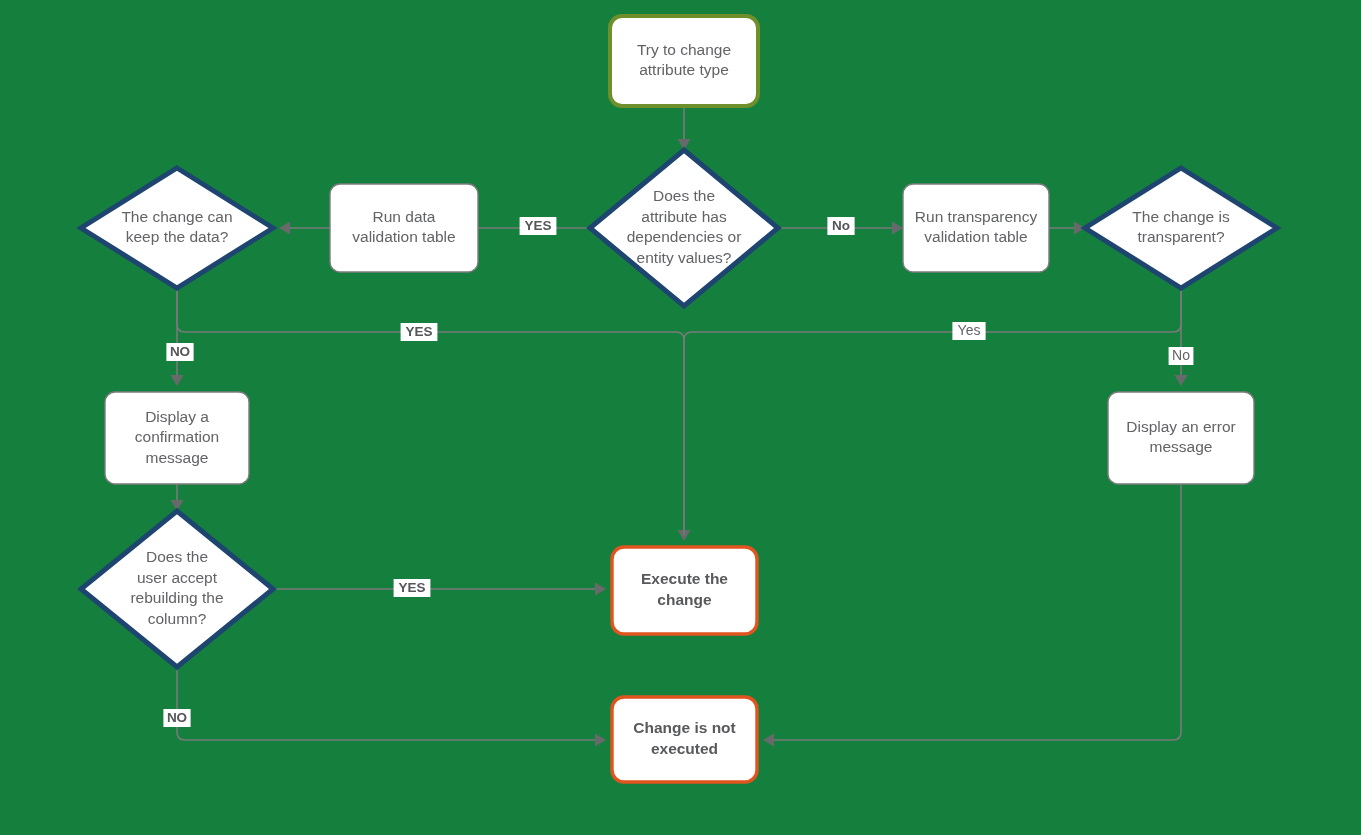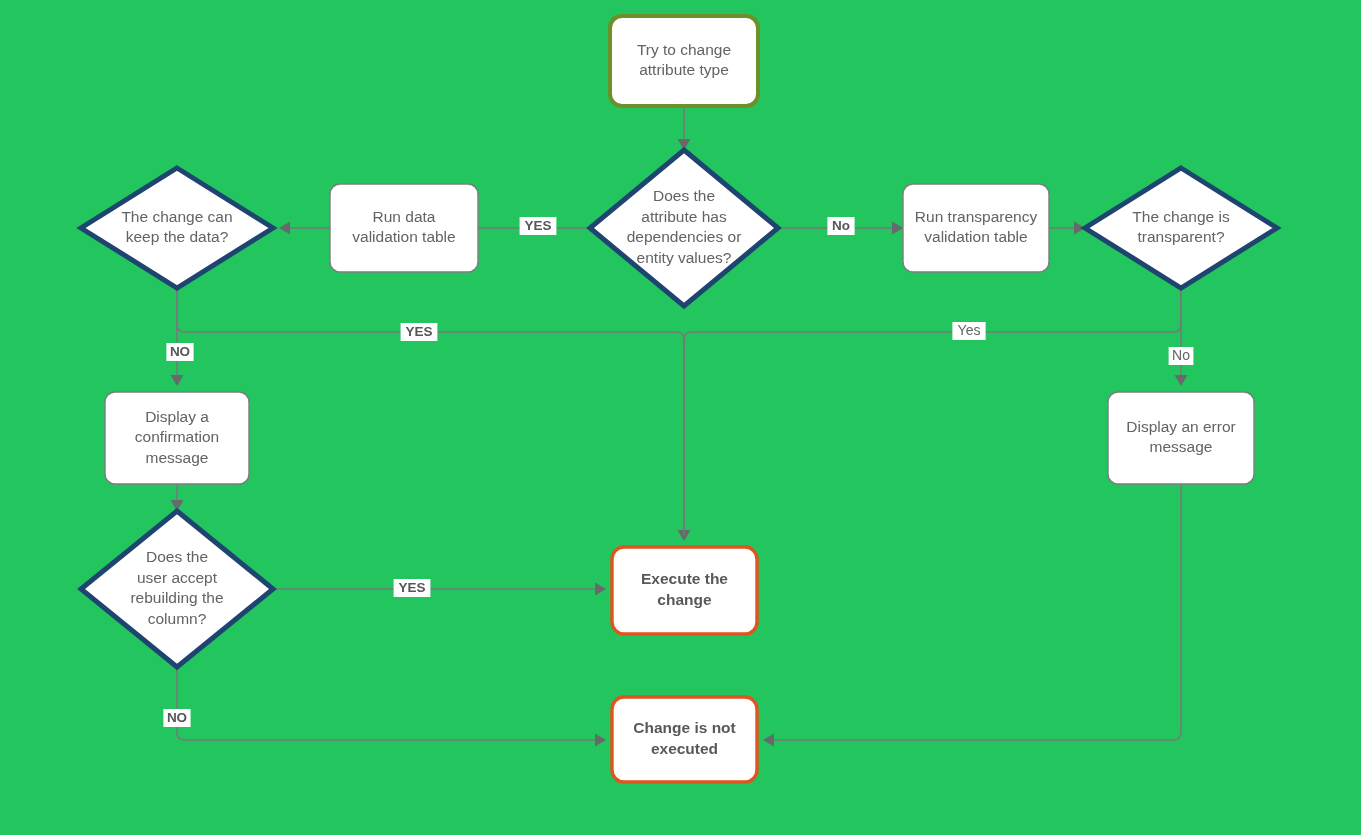--- a/index.html
+++ b/index.html
@@ -11,21 +11,21 @@
   body {
     width: 1361px;
     height: 835px;
     font-family: "Liberation Sans", sans-serif;
     overflow: hidden;
   }
   #diagram-root {
     position: relative;
     width: 1361px;
     height: 835px;
-    background: #22c55e;
+    background: #15803d;
   }
   svg.flow-svg {
     position: absolute;
     left: 0;
     top: 0;
     width: 1361px;
     height: 835px;
     display: block;
   }
   .edge-line {

